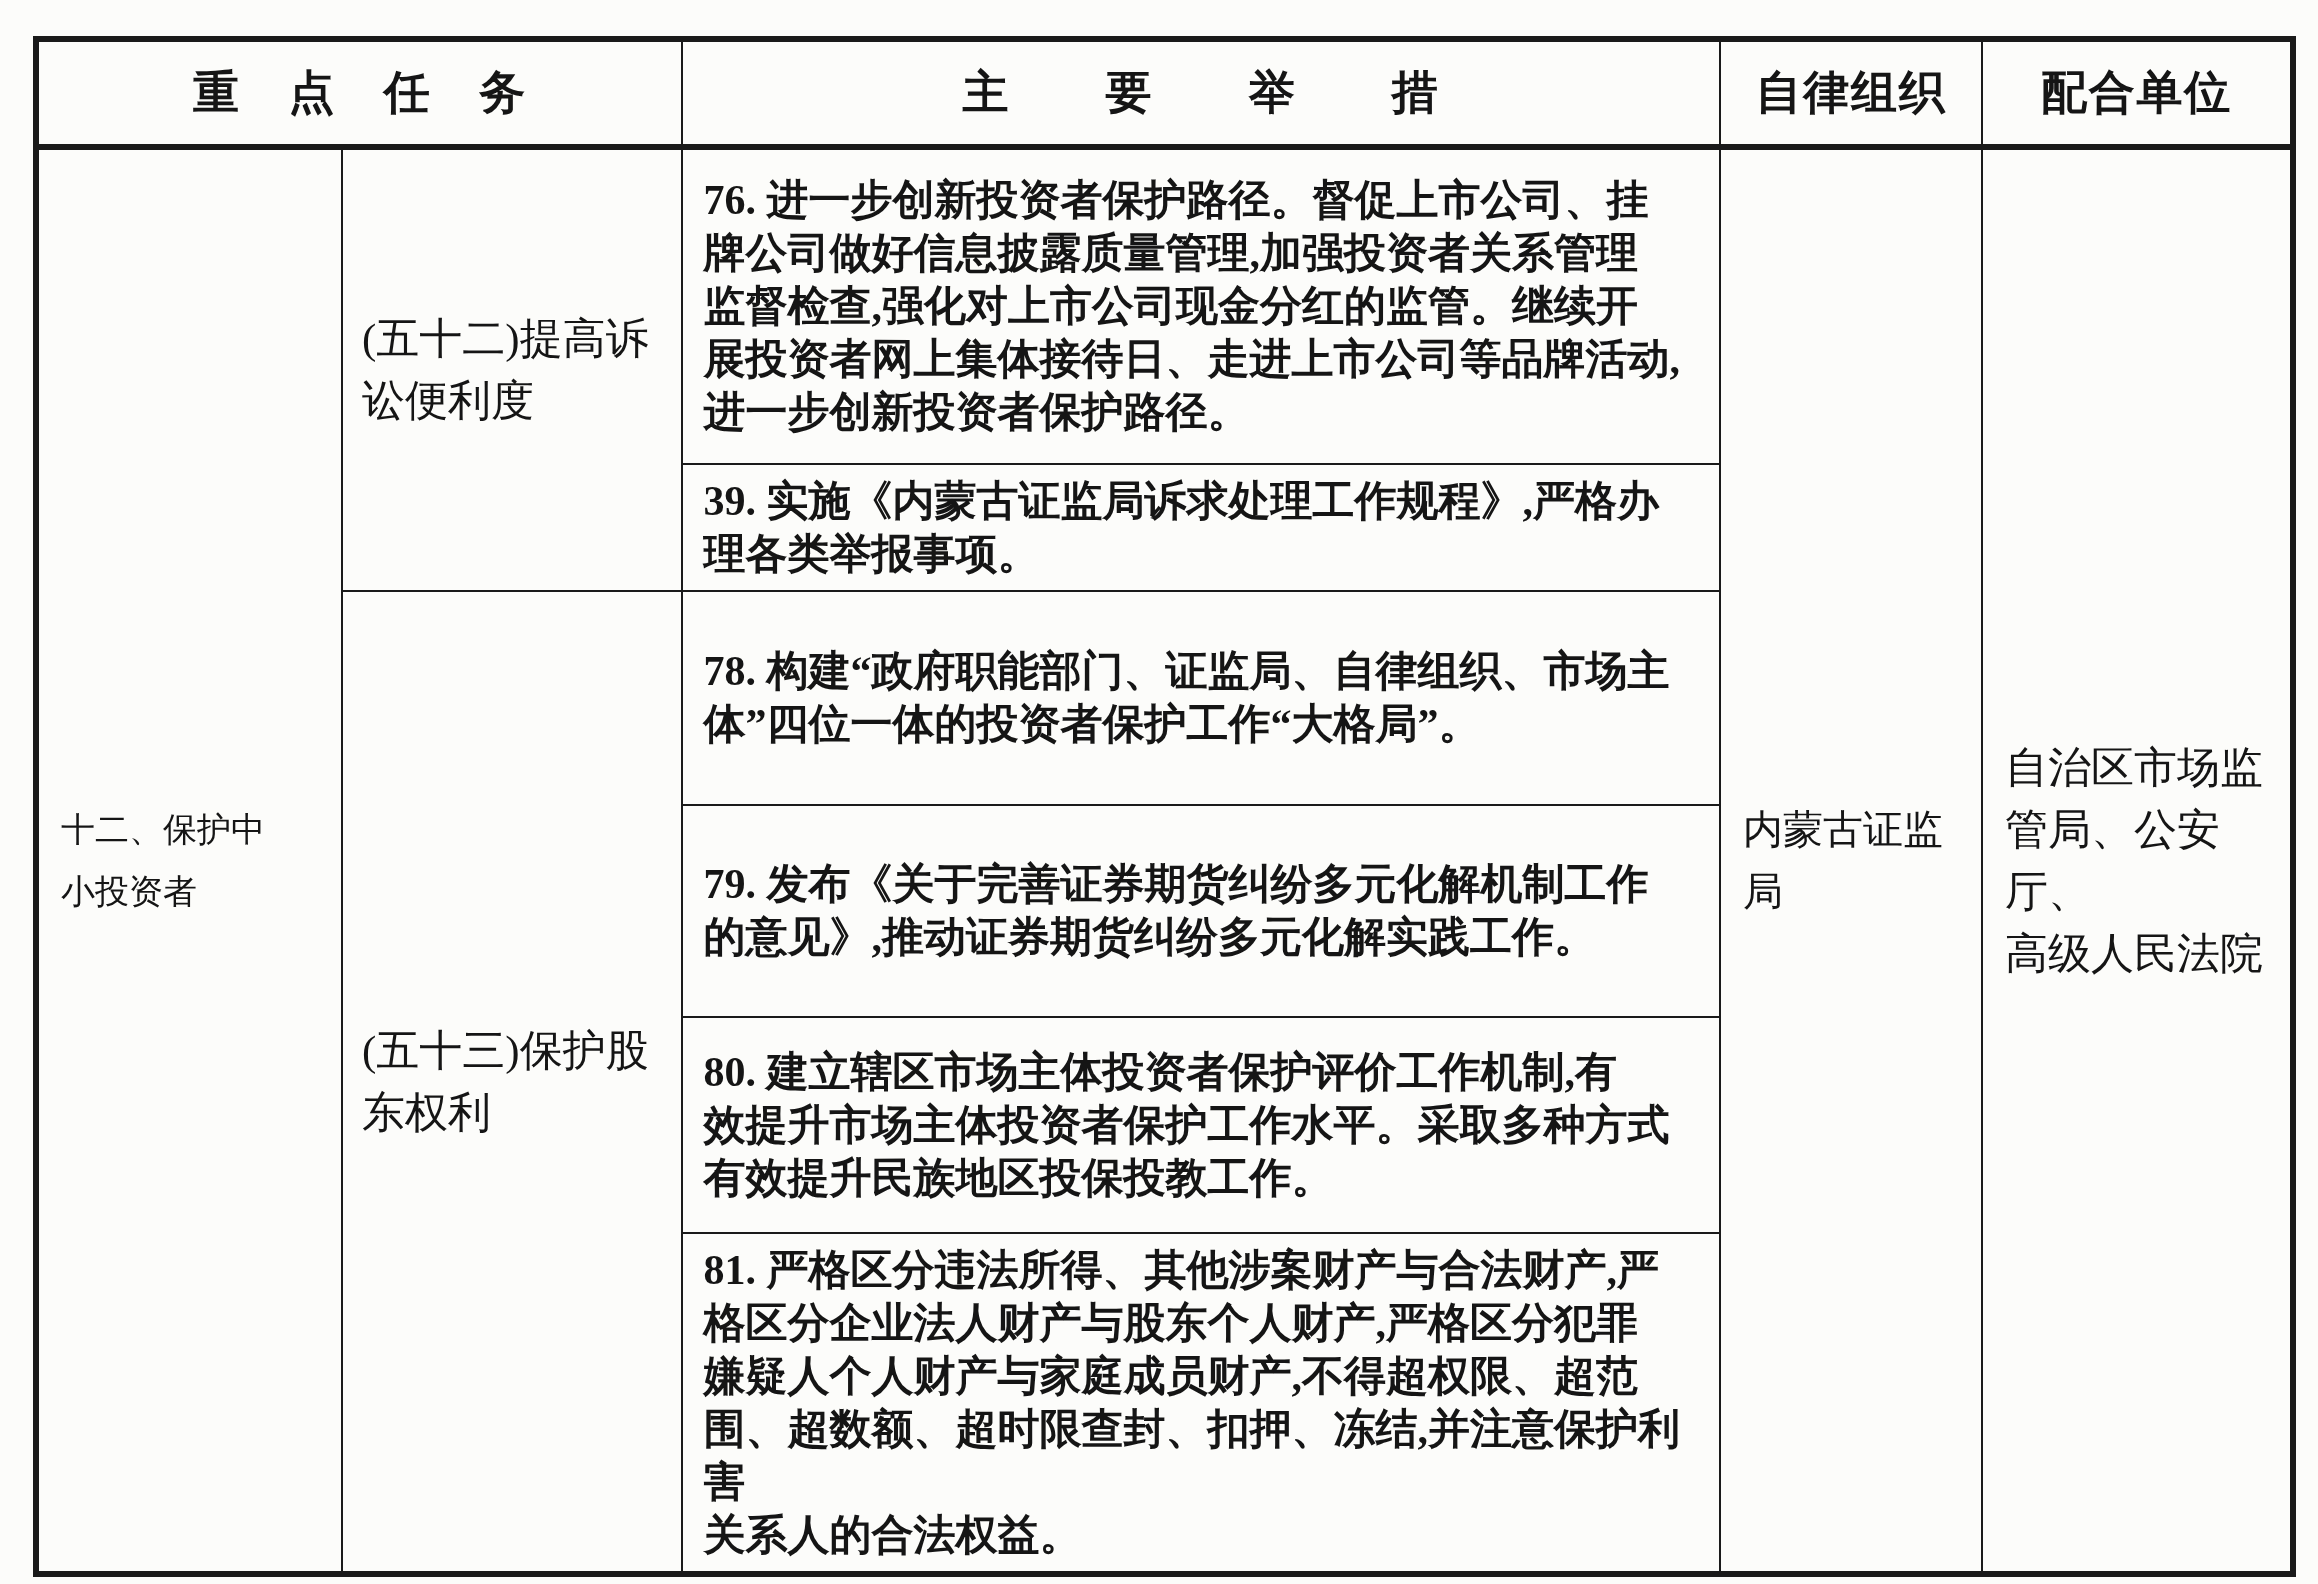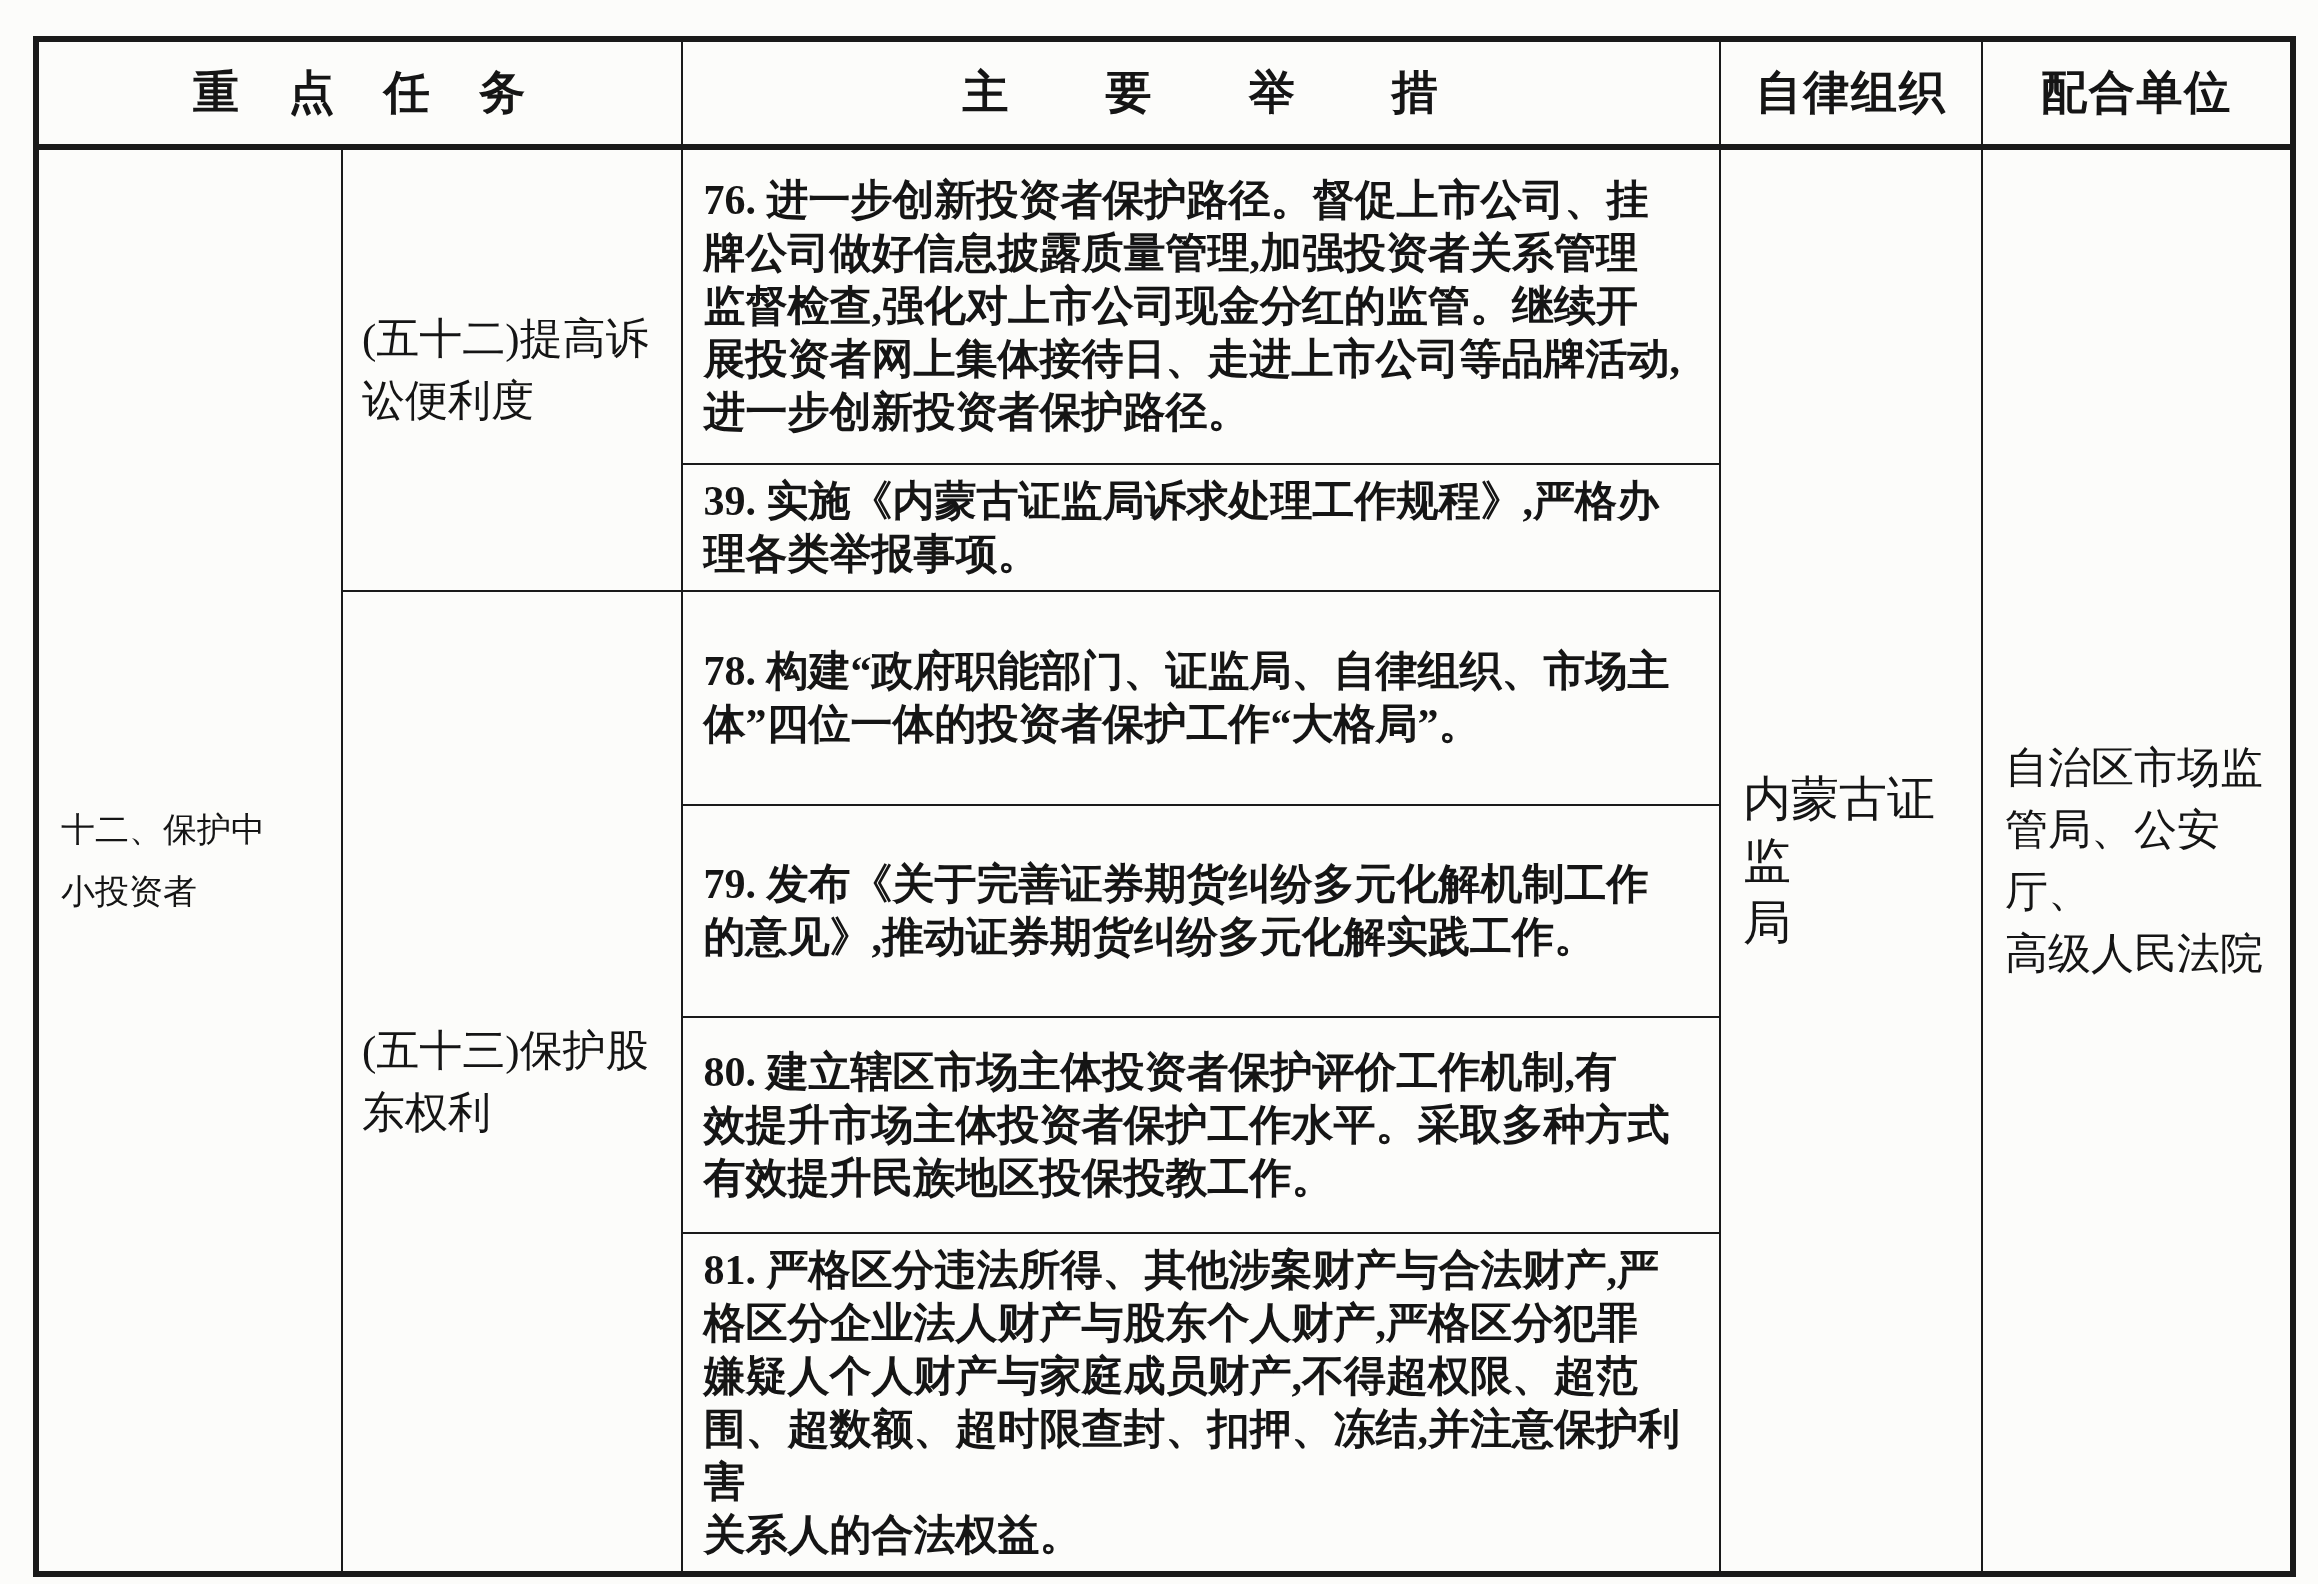--- a/index.html
+++ b/index.html
@@ -48,21 +48,21 @@
     font-size:42px;
     line-height:53px;
     font-weight:500;
     white-space:pre-line;
     text-align:left;
     color:var(--ink);
   }
   td.c1{padding-left:22px;padding-right:6.9px;font-size:34px;line-height:62px;}
   td.c2{padding-left:19px;padding-right:2px;font-size:43px;line-height:62px;}
   td.c3{padding-left:20.6px;padding-right:5.1px;font-weight:bold;}
-  td.c4{padding-left:22px;padding-right:13px;font-size:48px;line-height:62px;margin-left:16px;}
+  td.c4{padding-left:22px;padding-right:13px;font-size:40px;line-height:62px;margin-left:16px;}
   td.c5{padding-left:22px;padding-right:3.4px;font-size:43px;line-height:62px;}
 </style>
 </head>
 <body>
 
 <div class="page">
   <table class="doc-table">
     <colgroup>
       <col style="width:306px">
       <col style="width:340px">

